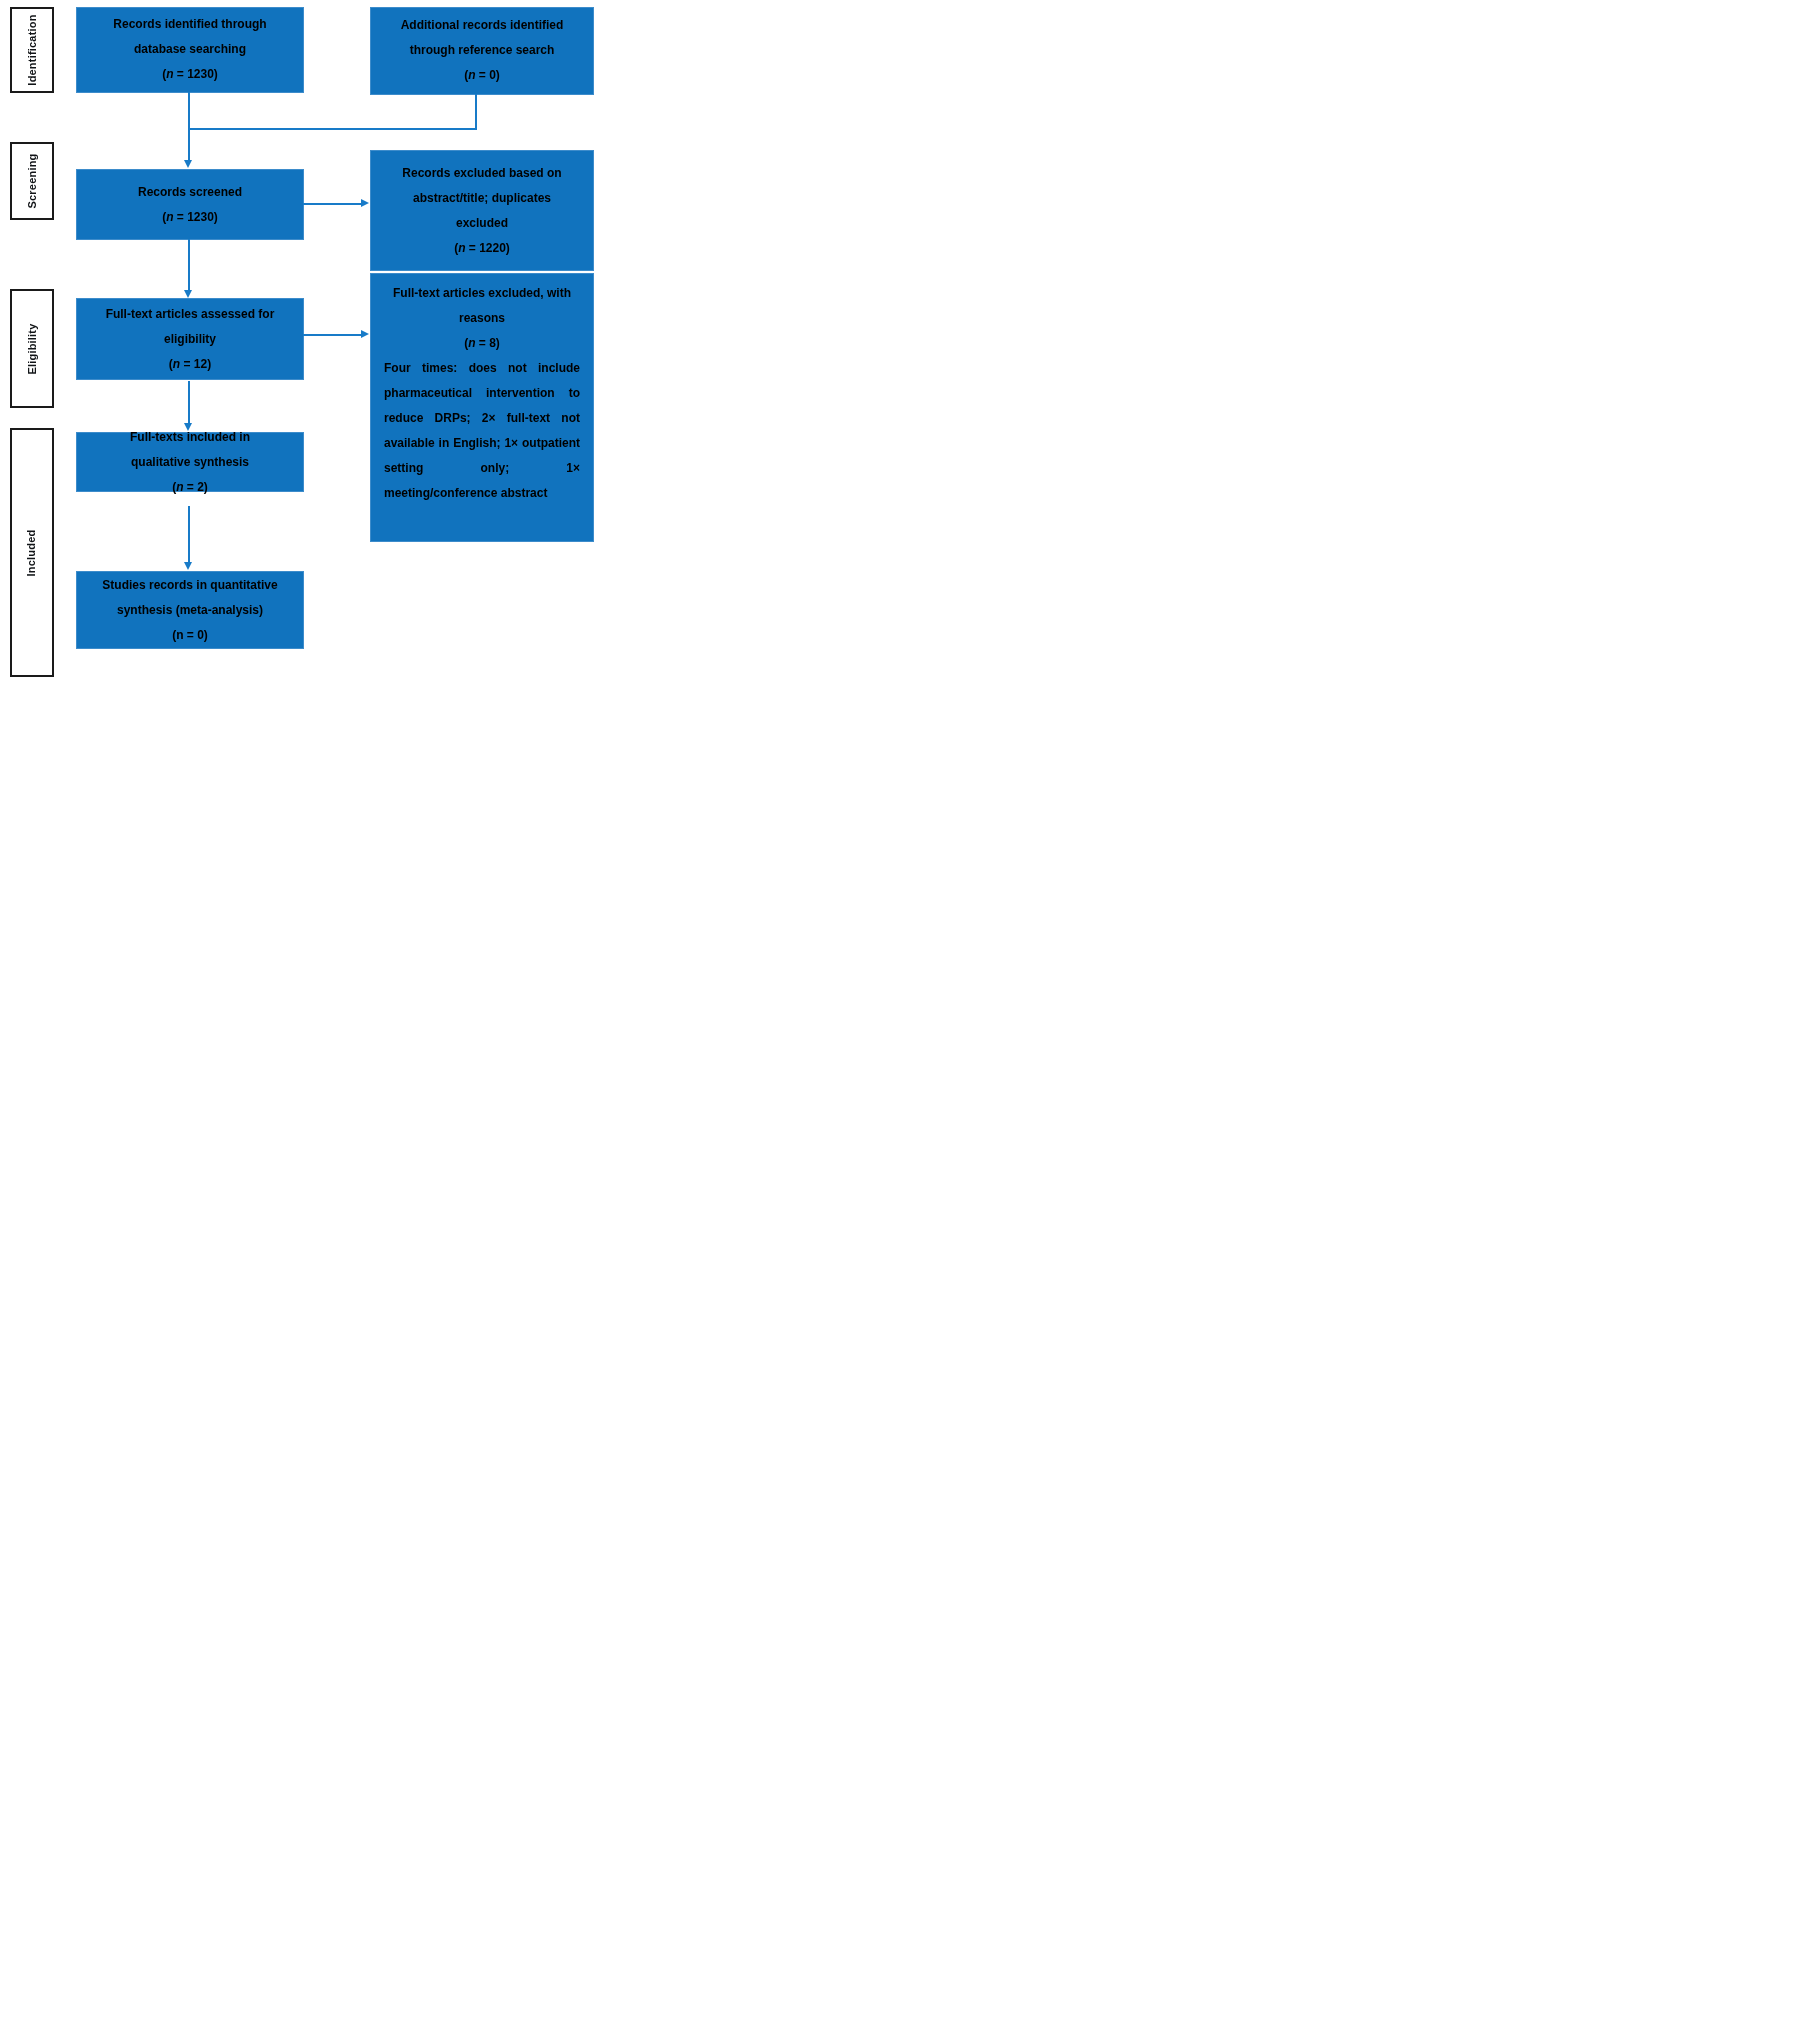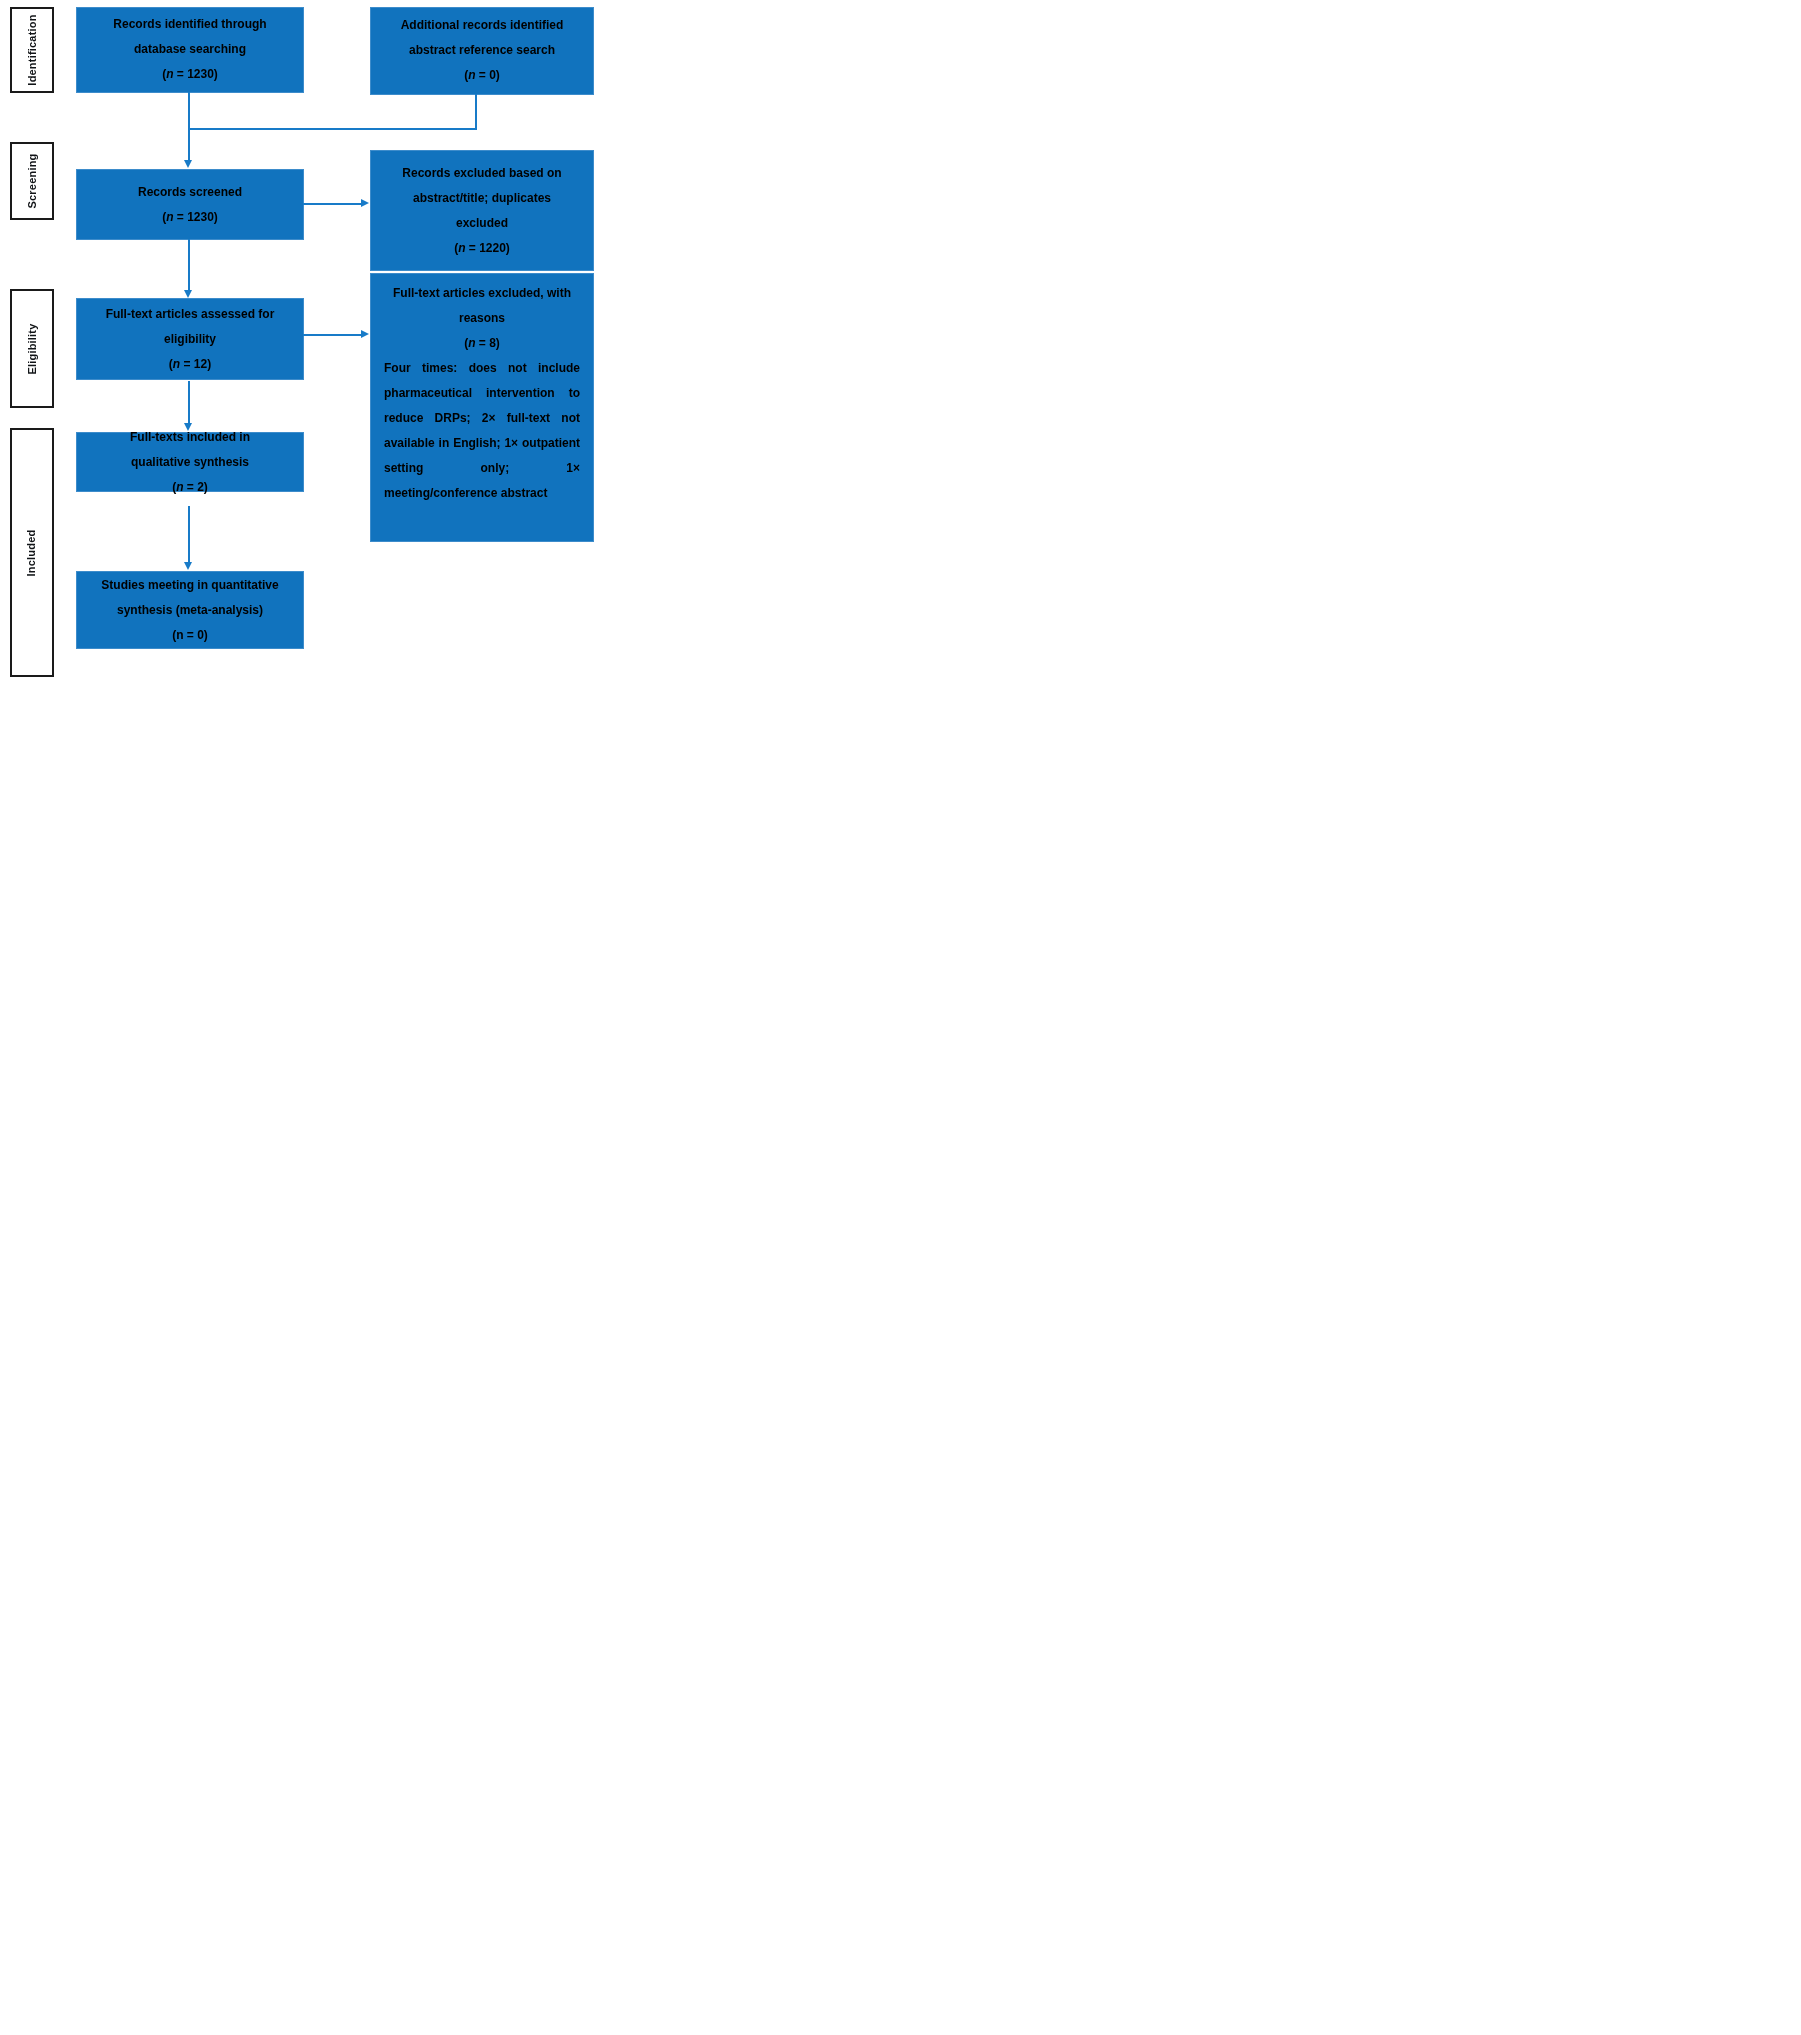--- a/index.html
+++ b/index.html
@@ -91,21 +91,21 @@
   </div>
 
   <div class="bbox" style="left:76px;top:6.5px;width:228px;height:86px;">
     <div class="bline">Records identified through</div>
     <div class="bline">database searching</div>
     <div class="bline count"><span>(</span><span class="nvar">n</span><span> = 1230)</span></div>
   </div>
 
   <div class="bbox" style="left:370px;top:6.5px;width:224px;height:88px;">
     <div class="bline">Additional records identified</div>
-    <div class="bline">abstract reference search</div>
+    <div class="bline">through reference search</div>
     <div class="bline count"><span>(</span><span class="nvar">n</span><span> = 0)</span></div>
   </div>
 
   <div class="bbox" style="left:76px;top:169px;width:228px;height:71px;">
     <div class="bline">Records screened</div>
     <div class="bline count"><span>(</span><span class="nvar">n</span><span> = 1230)</span></div>
   </div>
 
   <div class="bbox" style="left:370px;top:150px;width:224px;height:121px;">
     <div class="bline">Records excluded based on</div>
@@ -127,21 +127,21 @@
     <div class="reasons">Four times: does not include pharmaceutical intervention to reduce DRPs; 2× full-text not available in English; 1× outpatient setting only; 1× meeting/conference abstract</div>
   </div>
 
   <div class="bbox" style="left:76px;top:432px;width:228px;height:60px;">
     <div class="bline">Full-texts included in</div>
     <div class="bline">qualitative synthesis</div>
     <div class="bline count"><span>(</span><span class="nvar">n</span><span> = 2)</span></div>
   </div>
 
   <div class="bbox" style="left:76px;top:571px;width:228px;height:78px;">
-    <div class="bline">Studies meeting in quantitative</div>
+    <div class="bline">Studies records in quantitative</div>
     <div class="bline">synthesis (meta-analysis)</div>
     <div class="bline count"><span>(</span><span class="nvar upright">n</span><span> = 0)</span></div>
   </div>
 
   <div class="vline" style="left:188px;top:92px;height:38px;"></div>
   <div class="vline" style="left:475px;top:94px;height:36px;"></div>
   <div class="hline" style="left:188px;top:128px;width:288px;"></div>
   <div class="vline" style="left:188px;top:130px;height:31px;"></div>
   <div class="arr-down" style="left:184px;top:160px;"></div>
 

